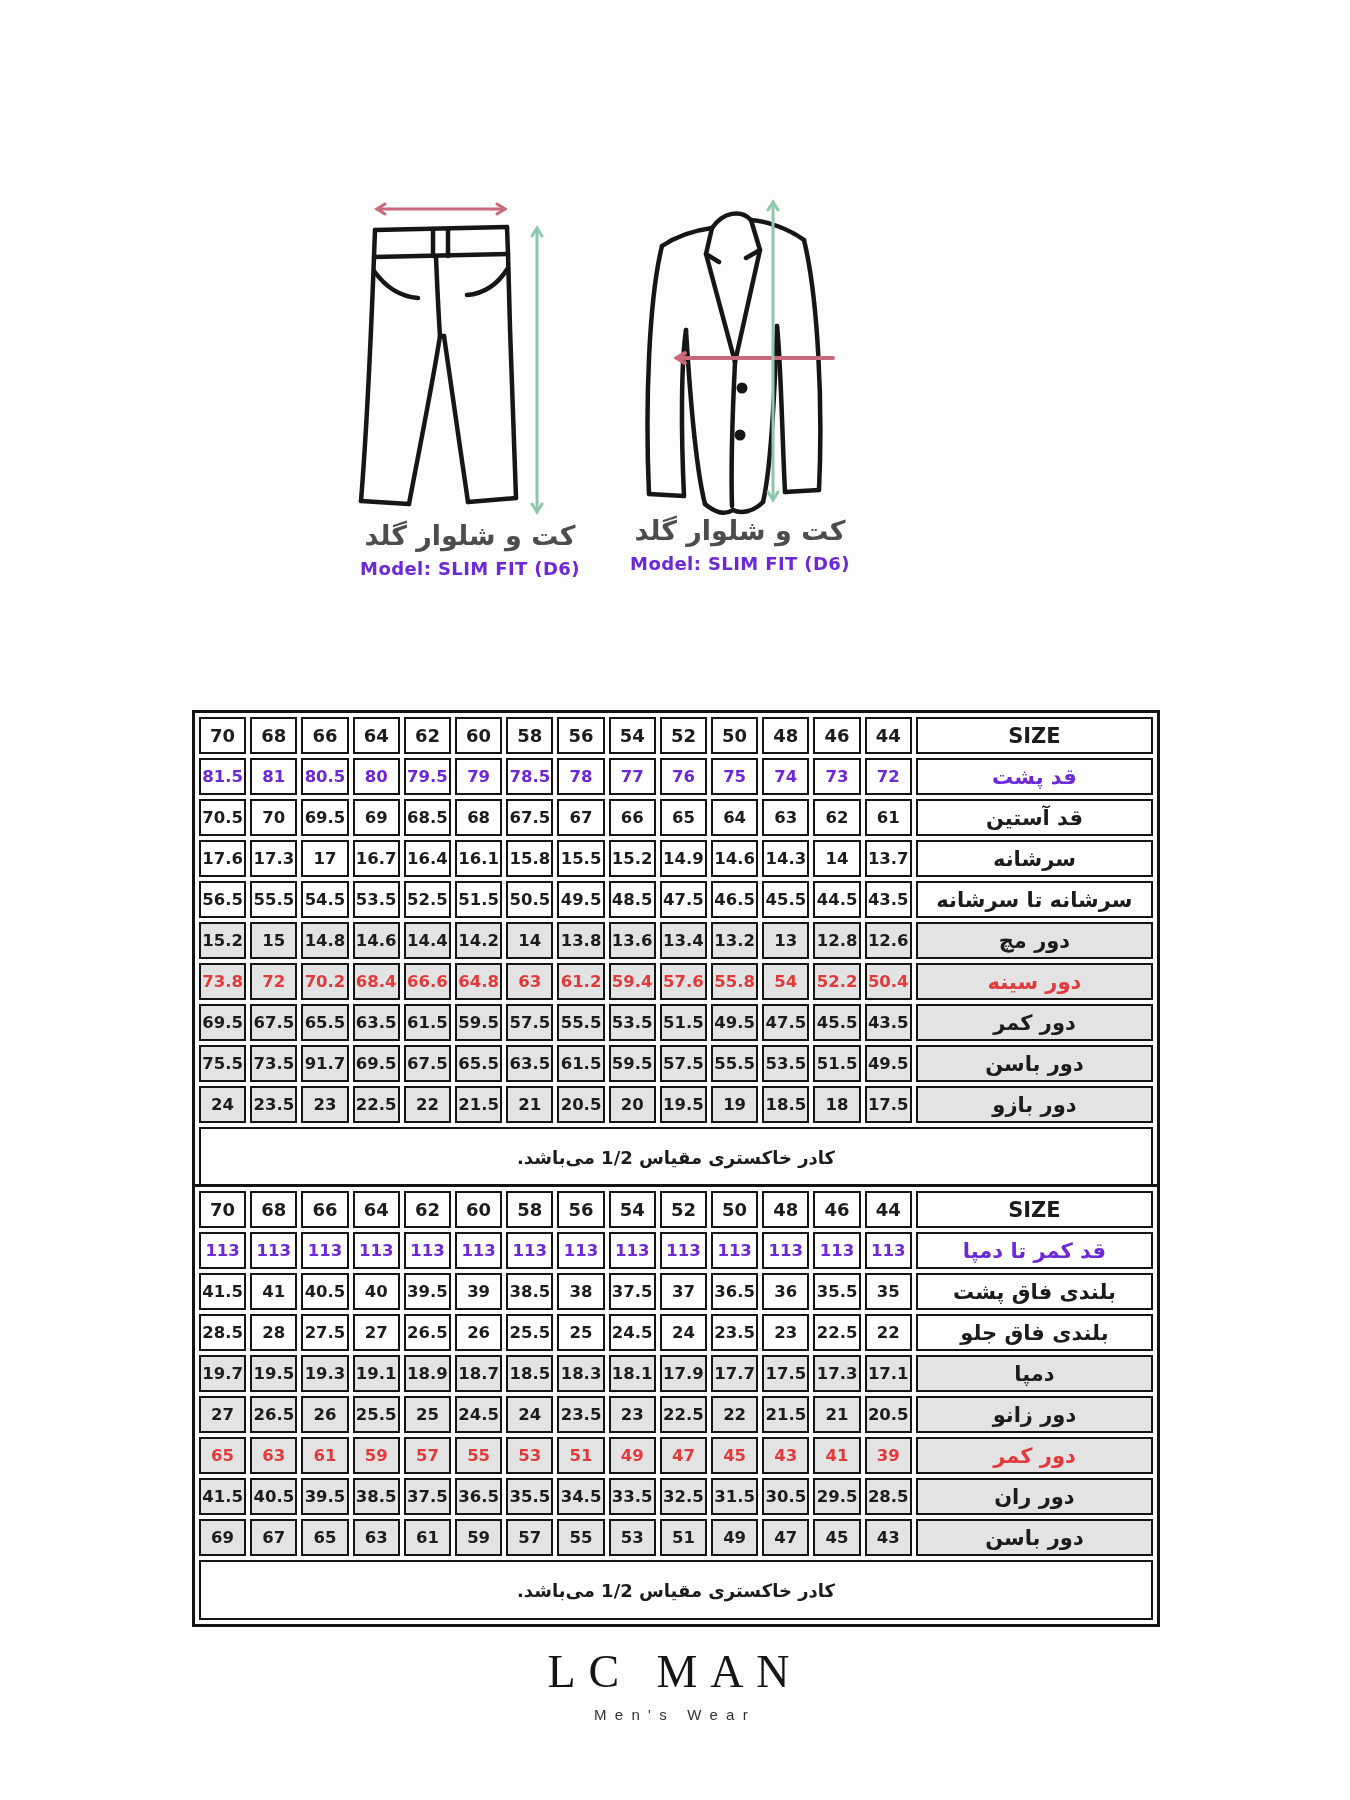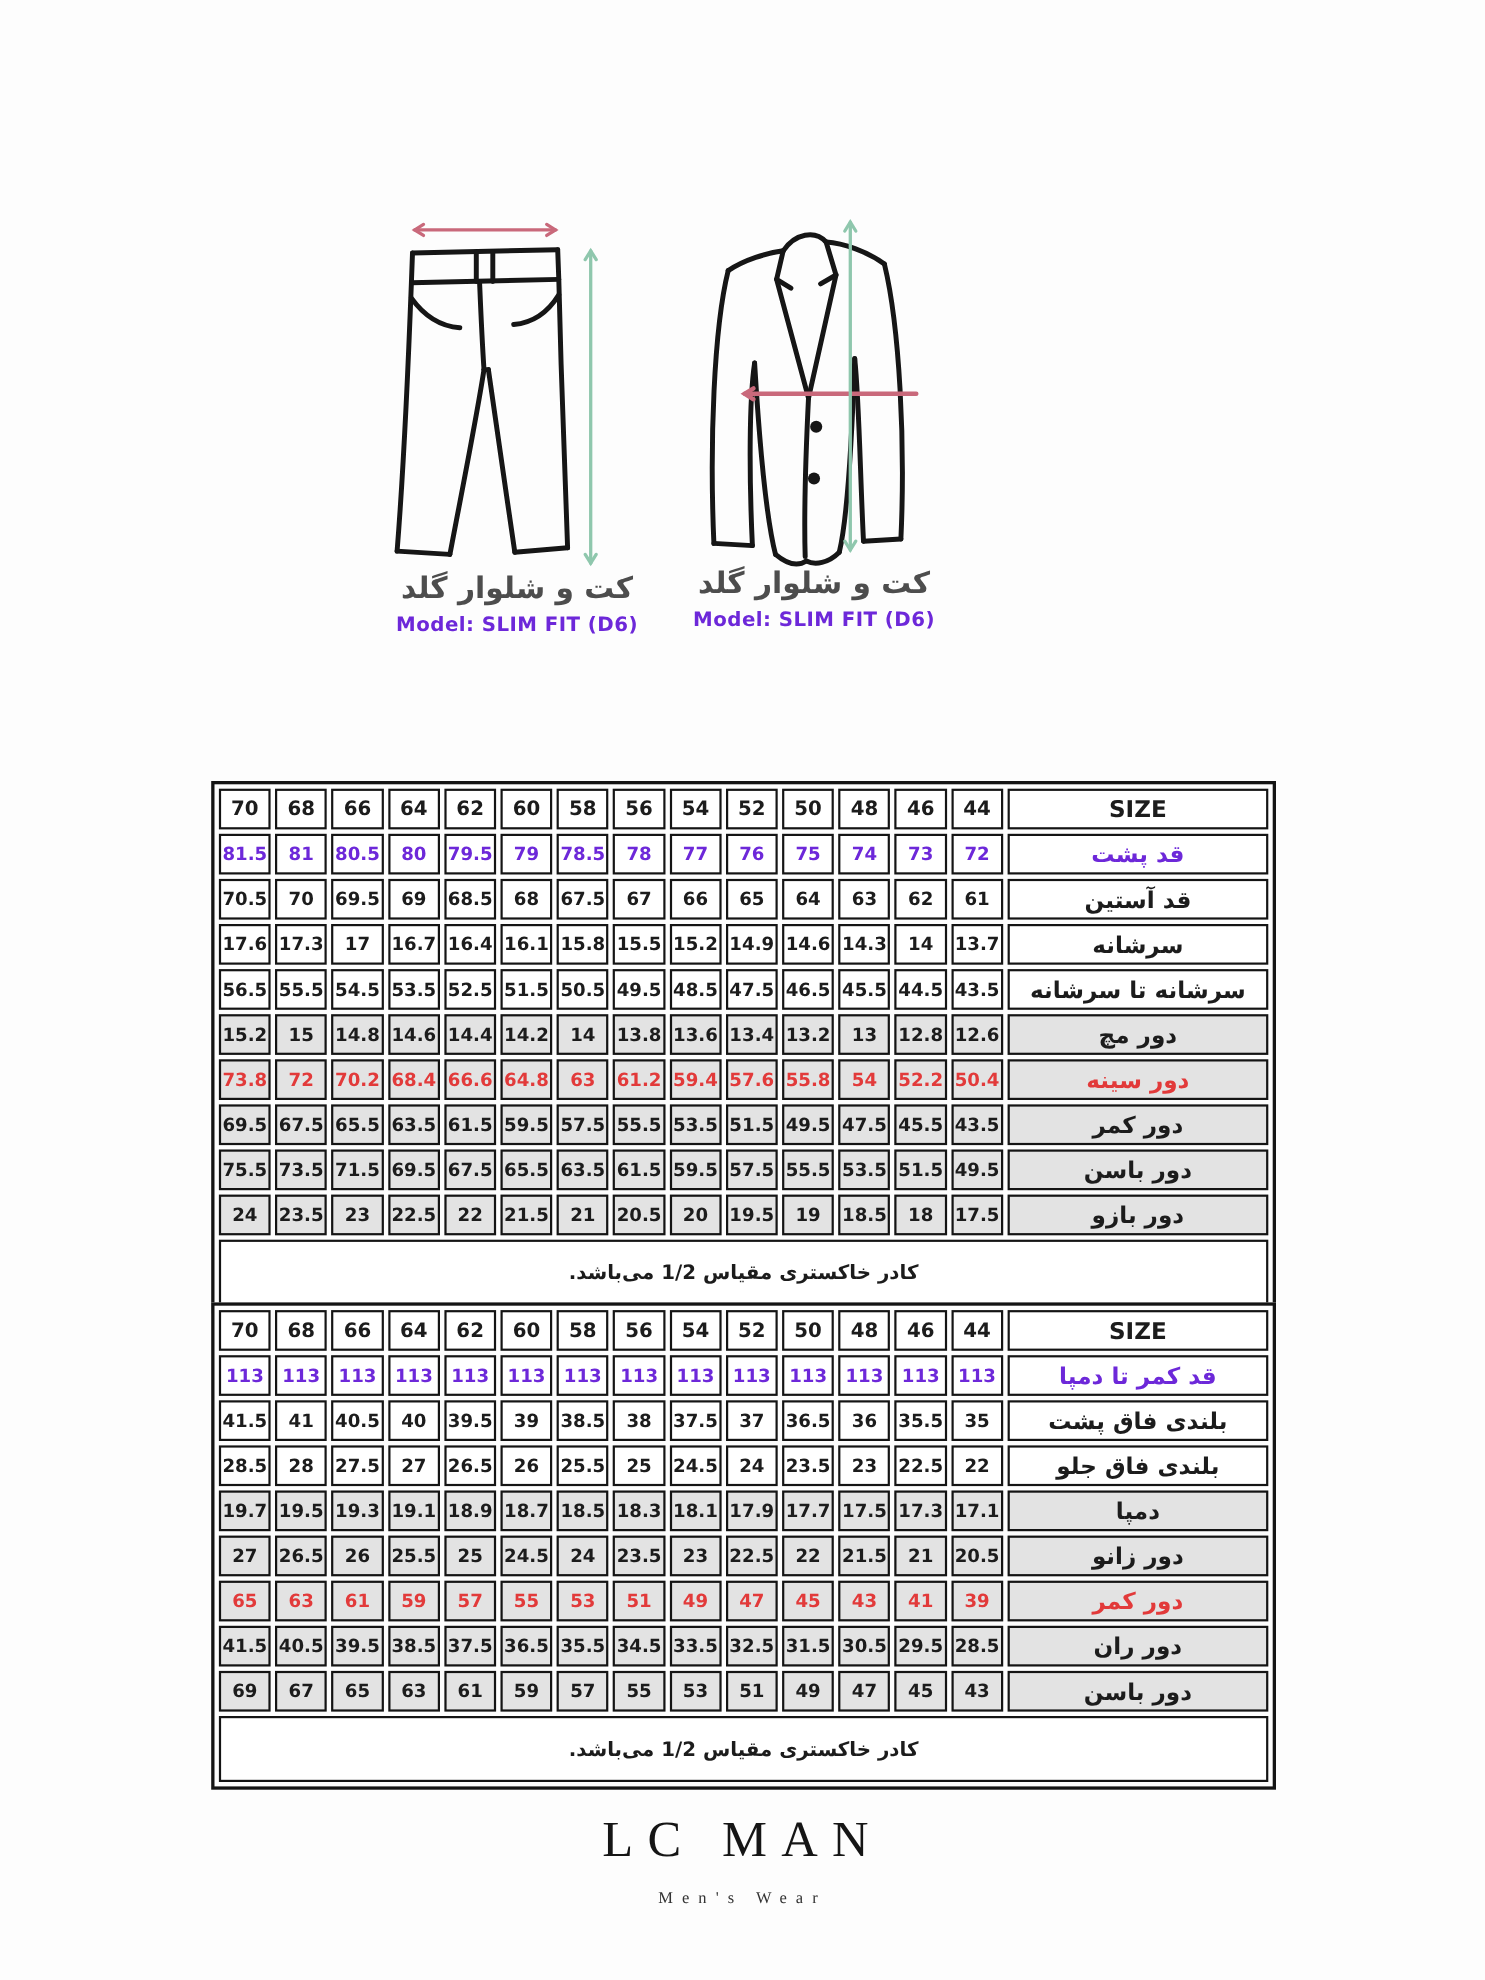--- a/index.html
+++ b/index.html
@@ -38,22 +38,22 @@
   .size-table td.note-cell {
     height:56px; direction:rtl; font-size:18px; background:#fff;
   }
 
   .footer { position:absolute; left:0; top:1645px; width:1350px; text-align:center; }
   .footer .logo {
     font-family:"Liberation Serif", serif; font-size:46px; color:#151515;
     letter-spacing:0.28em; font-weight:normal;
   }
   .footer .tagline {
-    font-family:Liberation Serif, serif; font-size:15px; color:#333;
-    letter-spacing:0.55em; margin-top:20px;
+    font-family:Liberation Sans, sans-serif; font-size:15px; color:#333;
+    letter-spacing:0.55em; margin-top:8px;
   }
 </style>
 </head>
 <body>
 
 <div class="stage">
 
   <div class="illus" style="left:345px; top:196px; width:250px; height:332px;">
     <svg width="250" height="332" viewBox="0 0 250 332">
       <g stroke="#161616" stroke-width="4.5" fill="none" stroke-linecap="round" stroke-linejoin="round">
@@ -282,21 +282,21 @@
             <td class="shaded ">51.5</td>
             <td class="shaded ">49.5</td>
             <td class="shaded ">47.5</td>
             <td class="shaded ">45.5</td>
             <td class="shaded ">43.5</td>
             <td class="label-cell shaded ">دور کمر</td>
           </tr>
           <tr>
             <td class="shaded ">75.5</td>
             <td class="shaded ">73.5</td>
-            <td class="shaded ">71.5</td>
+            <td class="shaded ">91.7</td>
             <td class="shaded ">69.5</td>
             <td class="shaded ">67.5</td>
             <td class="shaded ">65.5</td>
             <td class="shaded ">63.5</td>
             <td class="shaded ">61.5</td>
             <td class="shaded ">59.5</td>
             <td class="shaded ">57.5</td>
             <td class="shaded ">55.5</td>
             <td class="shaded ">53.5</td>
             <td class="shaded ">51.5</td>

